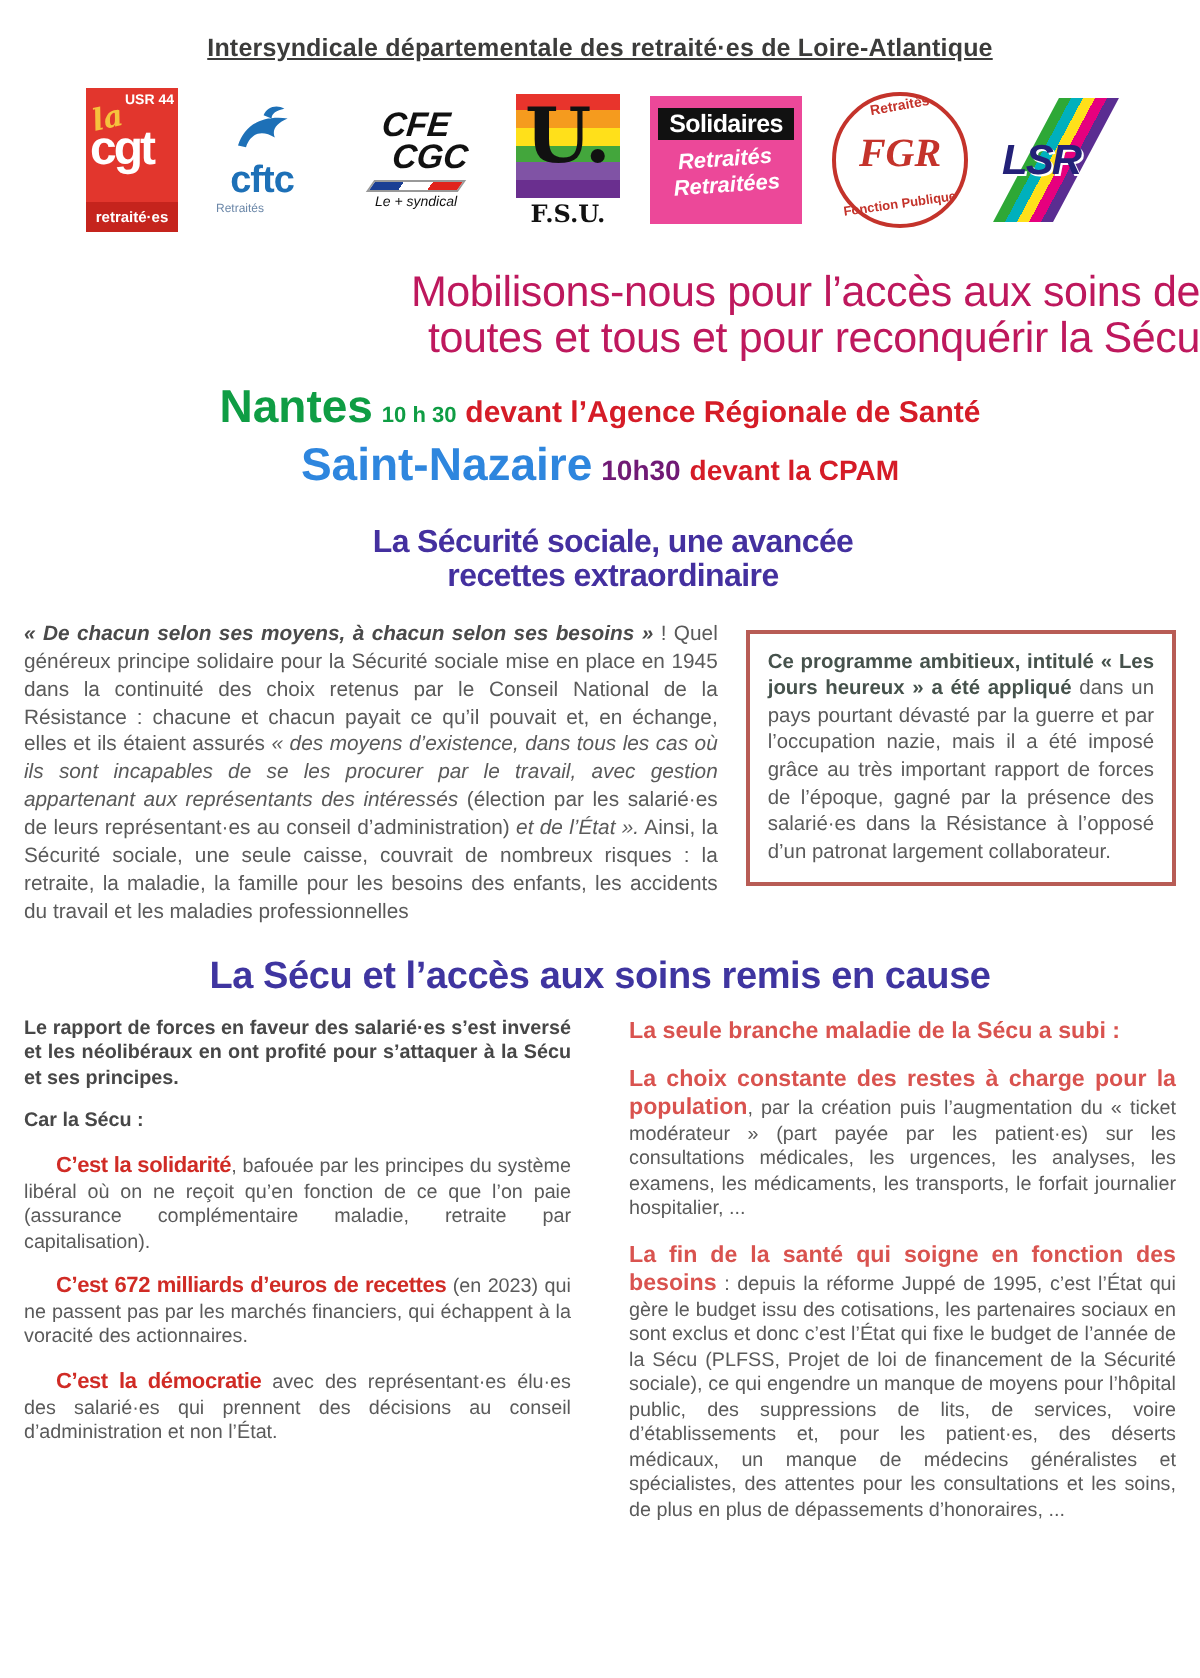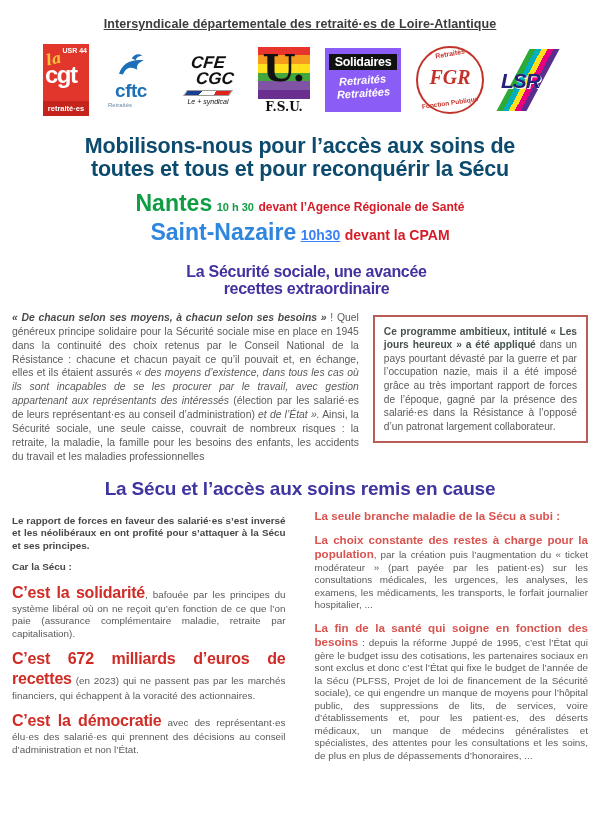--- a/index.html
+++ b/index.html
@@ -30,62 +30,62 @@
   .cfecgc .flag{width:44px;height:4px;margin:3px auto 2px;transform:skewX(-35deg);
      background:linear-gradient(90deg,#1b3f94 0 33%,#ffffff 33% 66%,#e0231c 66% 100%);border:.5px solid #999;}
   .cfecgc .sub{font-style:italic;font-size:7px;margin-top:2px;}
   
   .fsu{width:56px;text-align:center;}
   .fsu .sq{position:relative;width:52px;height:52px;margin:0 auto;display:flex;flex-direction:column;}
   .fsu .sq i{flex:1;}
   .fsu .u{position:absolute;top:-4px;left:0;right:0;font-family:"DejaVu Serif",serif;font-weight:bold;font-size:38px;color:#111;line-height:1.3;}
   .fsu .sub{font-family:"DejaVu Serif",serif;font-weight:bold;font-size:12px;color:#111;margin-top:1px;}
   
-  .soli{width:76px;height:64px;background:#8b5cf6;padding:6px 4px 0;box-sizing:border-box;text-align:center;}
+  .soli{width:76px;height:64px;background:#ec4899;padding:6px 4px 0;box-sizing:border-box;text-align:center;}
   .soli .band{background:#111;color:#fff;font-weight:900;font-size:12.5px;padding:1px 2px;letter-spacing:-.3px;}
   .soli .r{color:#fff;font-weight:900;font-style:italic;font-size:11px;line-height:1.15;transform:rotate(-4deg);margin-top:4px;}
   
   .fgr{width:72px;height:72px;}
   .fgr .ring{position:absolute;inset:2px;border:2px solid #c4332b;border-radius:50%;background:#fff;}
   .fgr .top{position:absolute;top:6px;left:0;right:0;text-align:center;font-size:7px;font-weight:bold;color:#c4332b;transform:rotate(-10deg);}
   .fgr .mid{position:absolute;top:22px;left:0;right:0;text-align:center;font-family:Liberation Serif, serif;font-weight:900;font-style:italic;font-size:20px;color:#c4332b;}
   .fgr .bot{position:absolute;bottom:10px;left:0;right:0;text-align:center;font-size:6.5px;font-weight:bold;color:#c4332b;transform:rotate(-8deg);}
   
   .lsr{width:58px;height:66px;}
   .lsr .stripes{position:absolute;left:14px;top:2px;width:30px;height:62px;transform:skewX(-28deg);
      background:linear-gradient(90deg,#2ea836 0 20%,#00b0bd 20% 40%,#ffe01a 40% 60%,#e6007e 60% 80%,#5a2d91 80% 100%);}
   .lsr .txt{position:absolute;left:2px;top:22px;font-style:italic;font-weight:900;font-size:21px;color:#232178;letter-spacing:-1px;text-shadow:1px 1px 0 #fff;}
   
-  .headline{margin-top:15px;text-align:center;color:#0c4a6e;font-weight:700;font-size:21.5px;line-height:1.07;letter-spacing:-.2px;}
+  .headline{margin-top:15px;text-align:right;color:#be185d;font-weight:400;font-size:21.5px;line-height:1.07;letter-spacing:-.2px;}
   .events{margin-top:8px;text-align:center;}
   .ev{line-height:1.25;}
   .ev .city{font-weight:900;font-size:23px;}
   .ev .time{font-weight:900;font-size:11px;}
-  .ev .place{font-weight:900;font-size:12px;color:#d51c27;}
+  .ev .place{font-weight:900;font-size:15px;color:#d51c27;}
   .ev.nantes .city,.ev.nantes .time{color:#0f9d44;}
   .ev.sn .city{color:#2e86de;font-size:23px;}
-  .ev.sn .time{color:#3b82f6;font-size:14px;text-decoration:underline;}
+  .ev.sn .time{color:#701a75;font-size:14px;}
   .ev.sn .place{font-size:14px;}
   
   .sect{margin-top:16px;text-align:center;color:#44309f;font-weight:900;font-size:16px;line-height:1.1;letter-spacing:-.3px;padding-left:13px;}
   
   .introrow{margin-top:13px;display:flex;padding:0 12px;gap:14px;align-items:flex-start;}
   .intro{width:352px;font-size:10.4px;line-height:1.34;color:#5a5a5a;text-align:justify;}
   .intro .bi{font-weight:bold;font-style:italic;color:#4a4a4a;}
   .intro .i{font-style:italic;}
   .sidebox{width:196px;border:2px solid #b85c55;padding:8px 9px;font-size:10.2px;line-height:1.33;color:#5a5a5a;text-align:justify;margin-top:4px;}
   .sidebox .b{font-weight:bold;color:#46524c;}
   
   .subt{margin-top:14px;text-align:center;color:#3f35a0;font-weight:900;font-size:19px;letter-spacing:-.2px;}
   
-  .cols{margin-top:9px;display:flex;gap:29px;padding:0 12px;align-items:center;}
+  .cols{margin-top:9px;display:flex;gap:29px;padding:0 12px;}
   .col{flex:1;font-size:9.9px;line-height:1.26;color:#5a5a5a;text-align:justify;}
   .col .darkbold{font-weight:bold;color:#474747;}
   .col p{margin:0 0 9px;}
-  .lh{color:#d02b25;font-weight:900;font-size:16px;letter-spacing:-.2px;}
+  .lh{color:#d02b25;font-weight:900;font-size:11px;letter-spacing:-.2px;margin-left:16px;}
   .rh{color:#d9534f;font-weight:900;font-size:11.6px;}
 </style>
 </head>
 <body>
 
 <div class="page">
 
   <div class="hdr">Intersyndicale départementale des retraité·es de Loire-Atlantique</div>
 
   <div class="logos">

